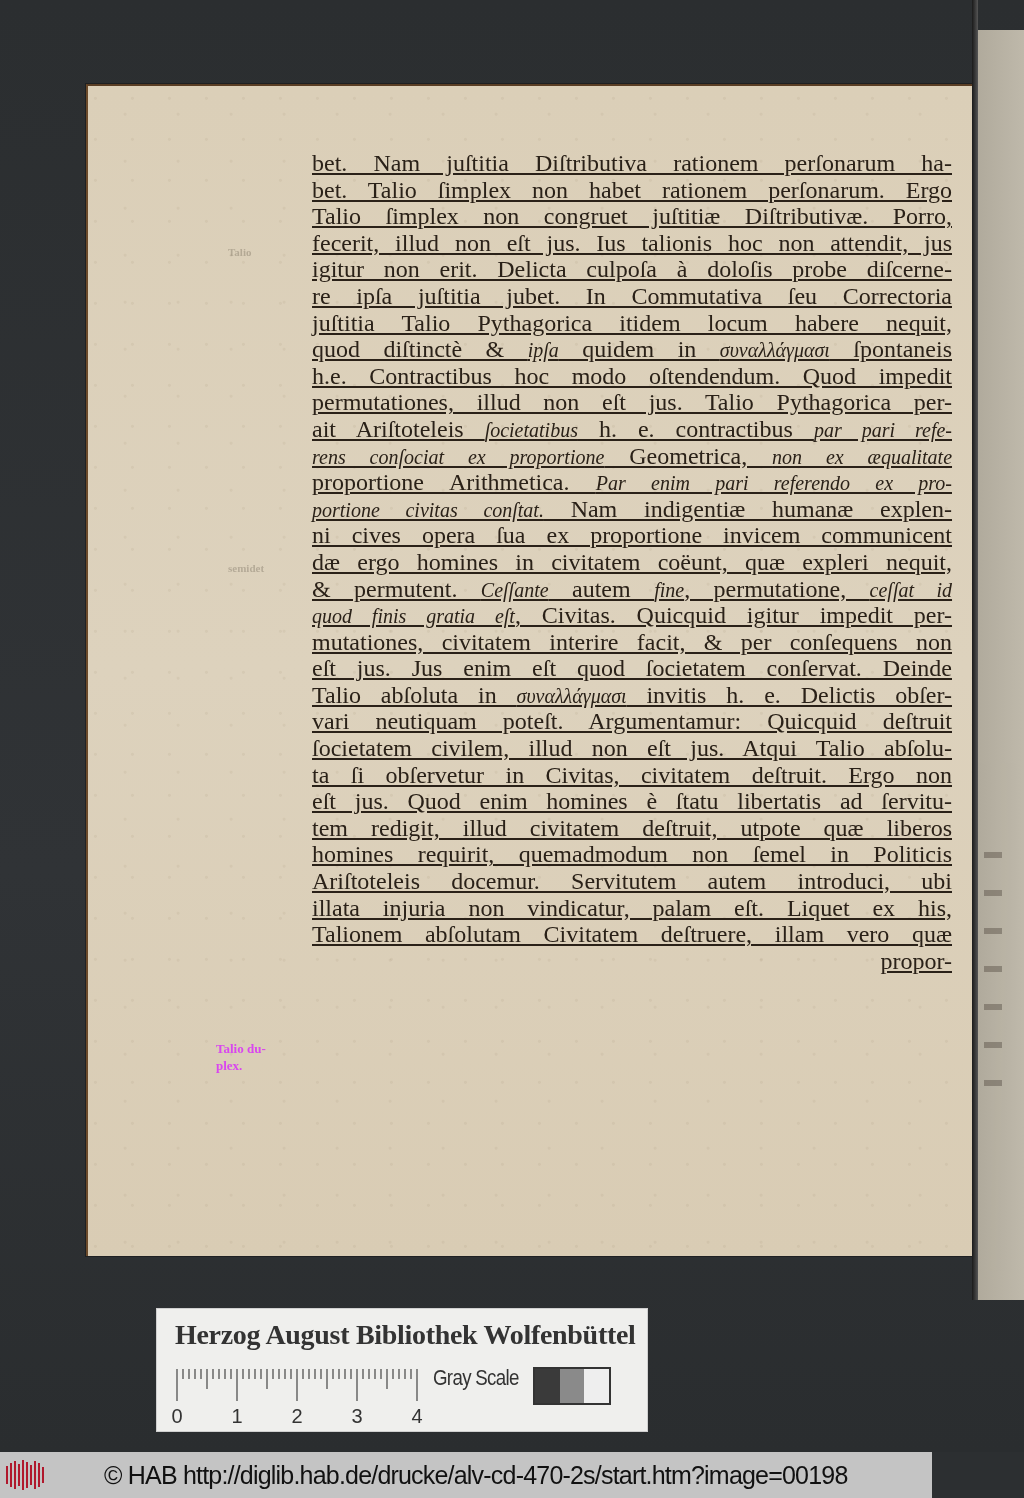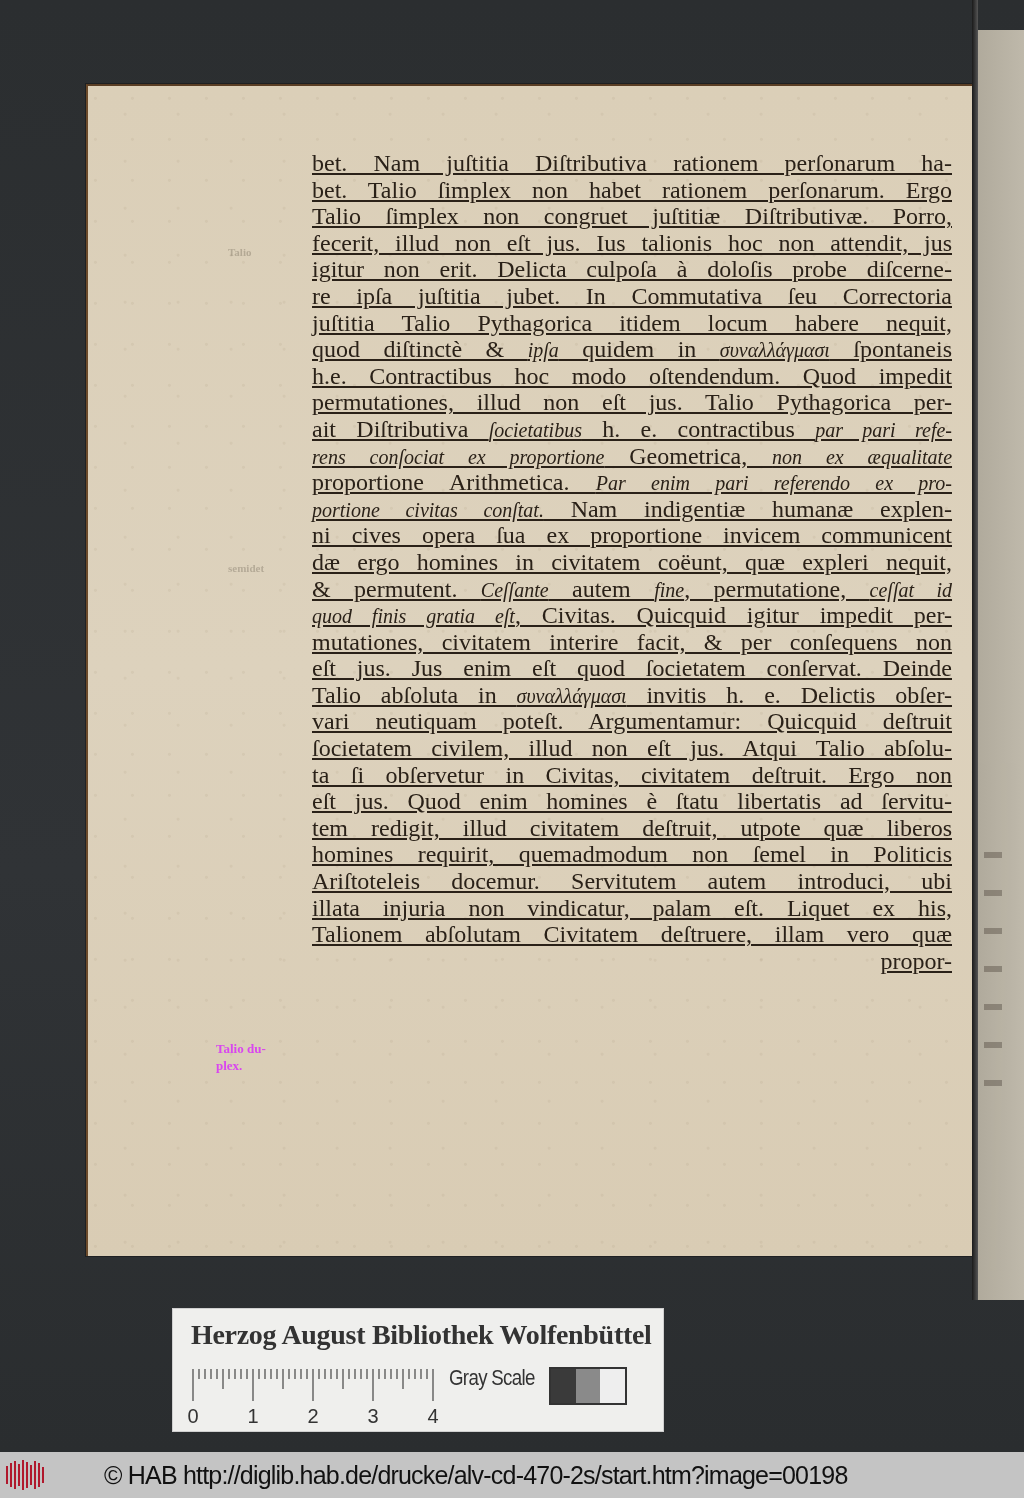--- a/index.html
+++ b/index.html
@@ -45,21 +45,21 @@
     .text-block .line.last { text-align: right; text-align-last: right; }
     .it { font-style: italic; font-size: 20px; }
     .margin-note {
       position: absolute; left: 216px; top: 1040px; width: 80px;
       color: #d946ef; font-size: 13px; line-height: 17px; font-weight: bold;
     }
     .bleed-note {
       position: absolute; color: rgba(60,50,40,0.25); font-size: 11px; font-weight: bold;
     }
     .ruler-card {
-      position: absolute; left: 172px; top: 1308px; width: 490px; height: 122px;
+      position: absolute; left: 156px; top: 1308px; width: 490px; height: 122px;
       background: #efefed;
       border: 1px solid #cfcfcf;
     }
     .card-title {
       position: absolute; left: 18px; top: 10px;
       font-family: "Liberation Serif", serif; font-weight: bold;
       font-size: 28px; color: #333; letter-spacing: -0.3px;
     }
     .ruler {
       position: absolute; left: 18px; top: 58px; width: 248px; height: 60px;
@@ -74,21 +74,21 @@
       position: absolute; left: 276px; top: 56px;
       font-family: "Liberation Sans", sans-serif; font-size: 22px; color: #333;
       letter-spacing: -0.8px; transform: scaleX(0.85); transform-origin: left top;
     }
     .gray-scale {
       position: absolute; left: 376px; top: 58px; width: 74px; height: 34px;
       border: 2px solid #333; display: flex;
     }
     .gray-scale div { flex: 1; }
     .footer {
-      position: absolute; left: 0; top: 1452px; width: 1024px; height: 46px;
+      position: absolute; left: 0; top: 1452px; width: 932px; height: 46px;
       background: #c4c4c4;
     }
     .hab-logo {
       position: absolute; left: 4px; top: 7px; width: 44px; height: 32px;
     }
     .copyright {
       position: absolute; left: 104px; top: 9px;
       font-family: "Liberation Sans", sans-serif; font-size: 25px; color: #111;
       letter-spacing: -0.8px; white-space: nowrap;
     }
@@ -125,21 +125,21 @@
     <span class="line"><span>bet. Nam juſtitia Diſtributiva rationem perſonarum ha-</span></span>
     <span class="line"><span>bet.  Talio ſimplex non habet rationem perſonarum. Ergo</span></span>
     <span class="line"><span>Talio ſimplex non congruet juſtitiæ Diſtributivæ.  Porro,</span></span>
     <span class="line"><span>fecerit, illud non eſt jus.  Ius talionis hoc non attendit, jus</span></span>
     <span class="line"><span>igitur non erit.   Delicta culpoſa à doloſis probe diſcerne-</span></span>
     <span class="line"><span>re ipſa juſtitia jubet.   In Commutativa ſeu Correctoria</span></span>
     <span class="line"><span>juſtitia Talio Pythagorica itidem locum habere nequit,</span></span>
     <span class="line"><span>quod diſtinctè &amp; </span><span class="it">ipſa</span><span> quidem in </span><span class="it">συναλλάγμασι</span><span> ſpontaneis</span></span>
     <span class="line"><span>h.e. Contractibus hoc modo oſtendendum.  Quod impedit</span></span>
     <span class="line"><span>permutationes, illud non eſt jus.   Talio Pythagorica per-</span></span>
-    <span class="line"><span>ait Diſtributiva </span><span class="it">ſocietatibus</span><span> h. e. contractibus </span><span class="it">par pari refe-</span></span>
+    <span class="line"><span>ait Ariſtoteleis </span><span class="it">ſocietatibus</span><span> h. e. contractibus </span><span class="it">par pari refe-</span></span>
     <span class="line"><span class="it">rens conſociat ex proportione</span><span> Geometrica, </span><span class="it">non ex æqualitate</span></span>
     <span class="line"><span>proportione Arithmetica.  </span><span class="it">Par enim pari referendo ex pro-</span></span>
     <span class="line"><span class="it">portione civitas conſtat.</span><span>   Nam indigentiæ humanæ explen-</span></span>
     <span class="line"><span>ni cives opera ſua ex proportione invicem communicent</span></span>
     <span class="line"><span>dæ ergo homines in civitatem coëunt, quæ expleri nequit,</span></span>
     <span class="line"><span>&amp; permutent.  </span><span class="it">Ceſſante</span><span> autem </span><span class="it">fine</span><span>, permutatione, </span><span class="it">ceſſat id</span></span>
     <span class="line"><span class="it">quod finis gratia eſt</span><span>, Civitas.  Quicquid igitur impedit per-</span></span>
     <span class="line"><span>mutationes, civitatem interire facit, &amp; per conſequens non</span></span>
     <span class="line"><span>eſt jus.  Jus enim eſt quod ſocietatem conſervat.  Deinde</span></span>
     <span class="line"><span>Talio abſoluta in </span><span class="it">συναλλάγμασι</span><span> invitis h. e.  Delictis obſer-</span></span>

